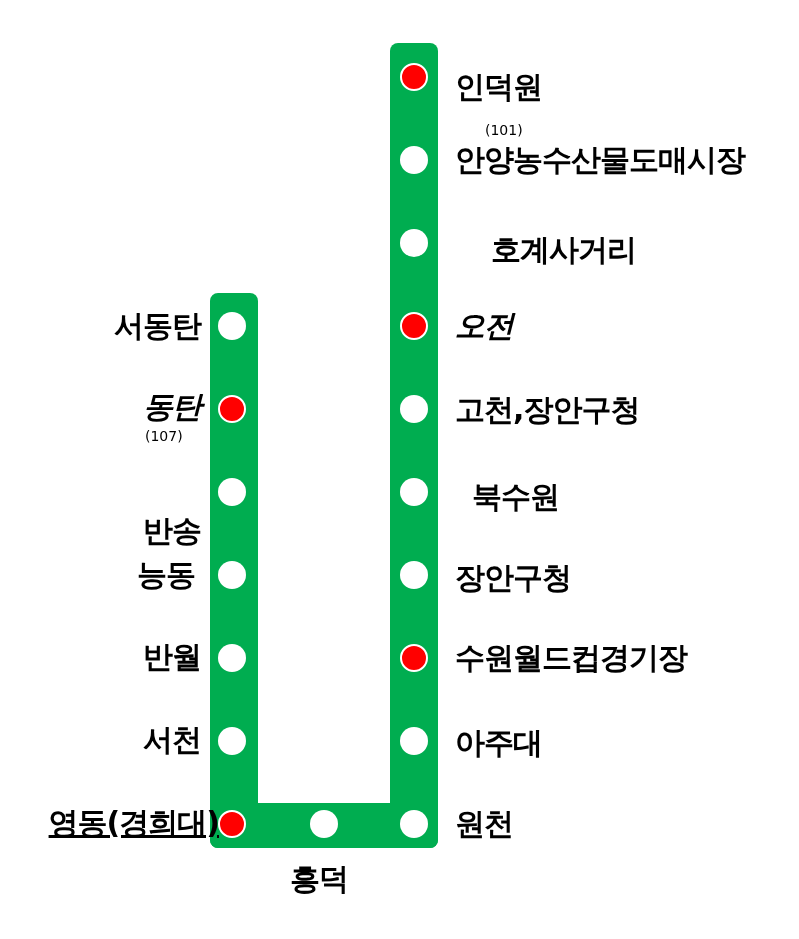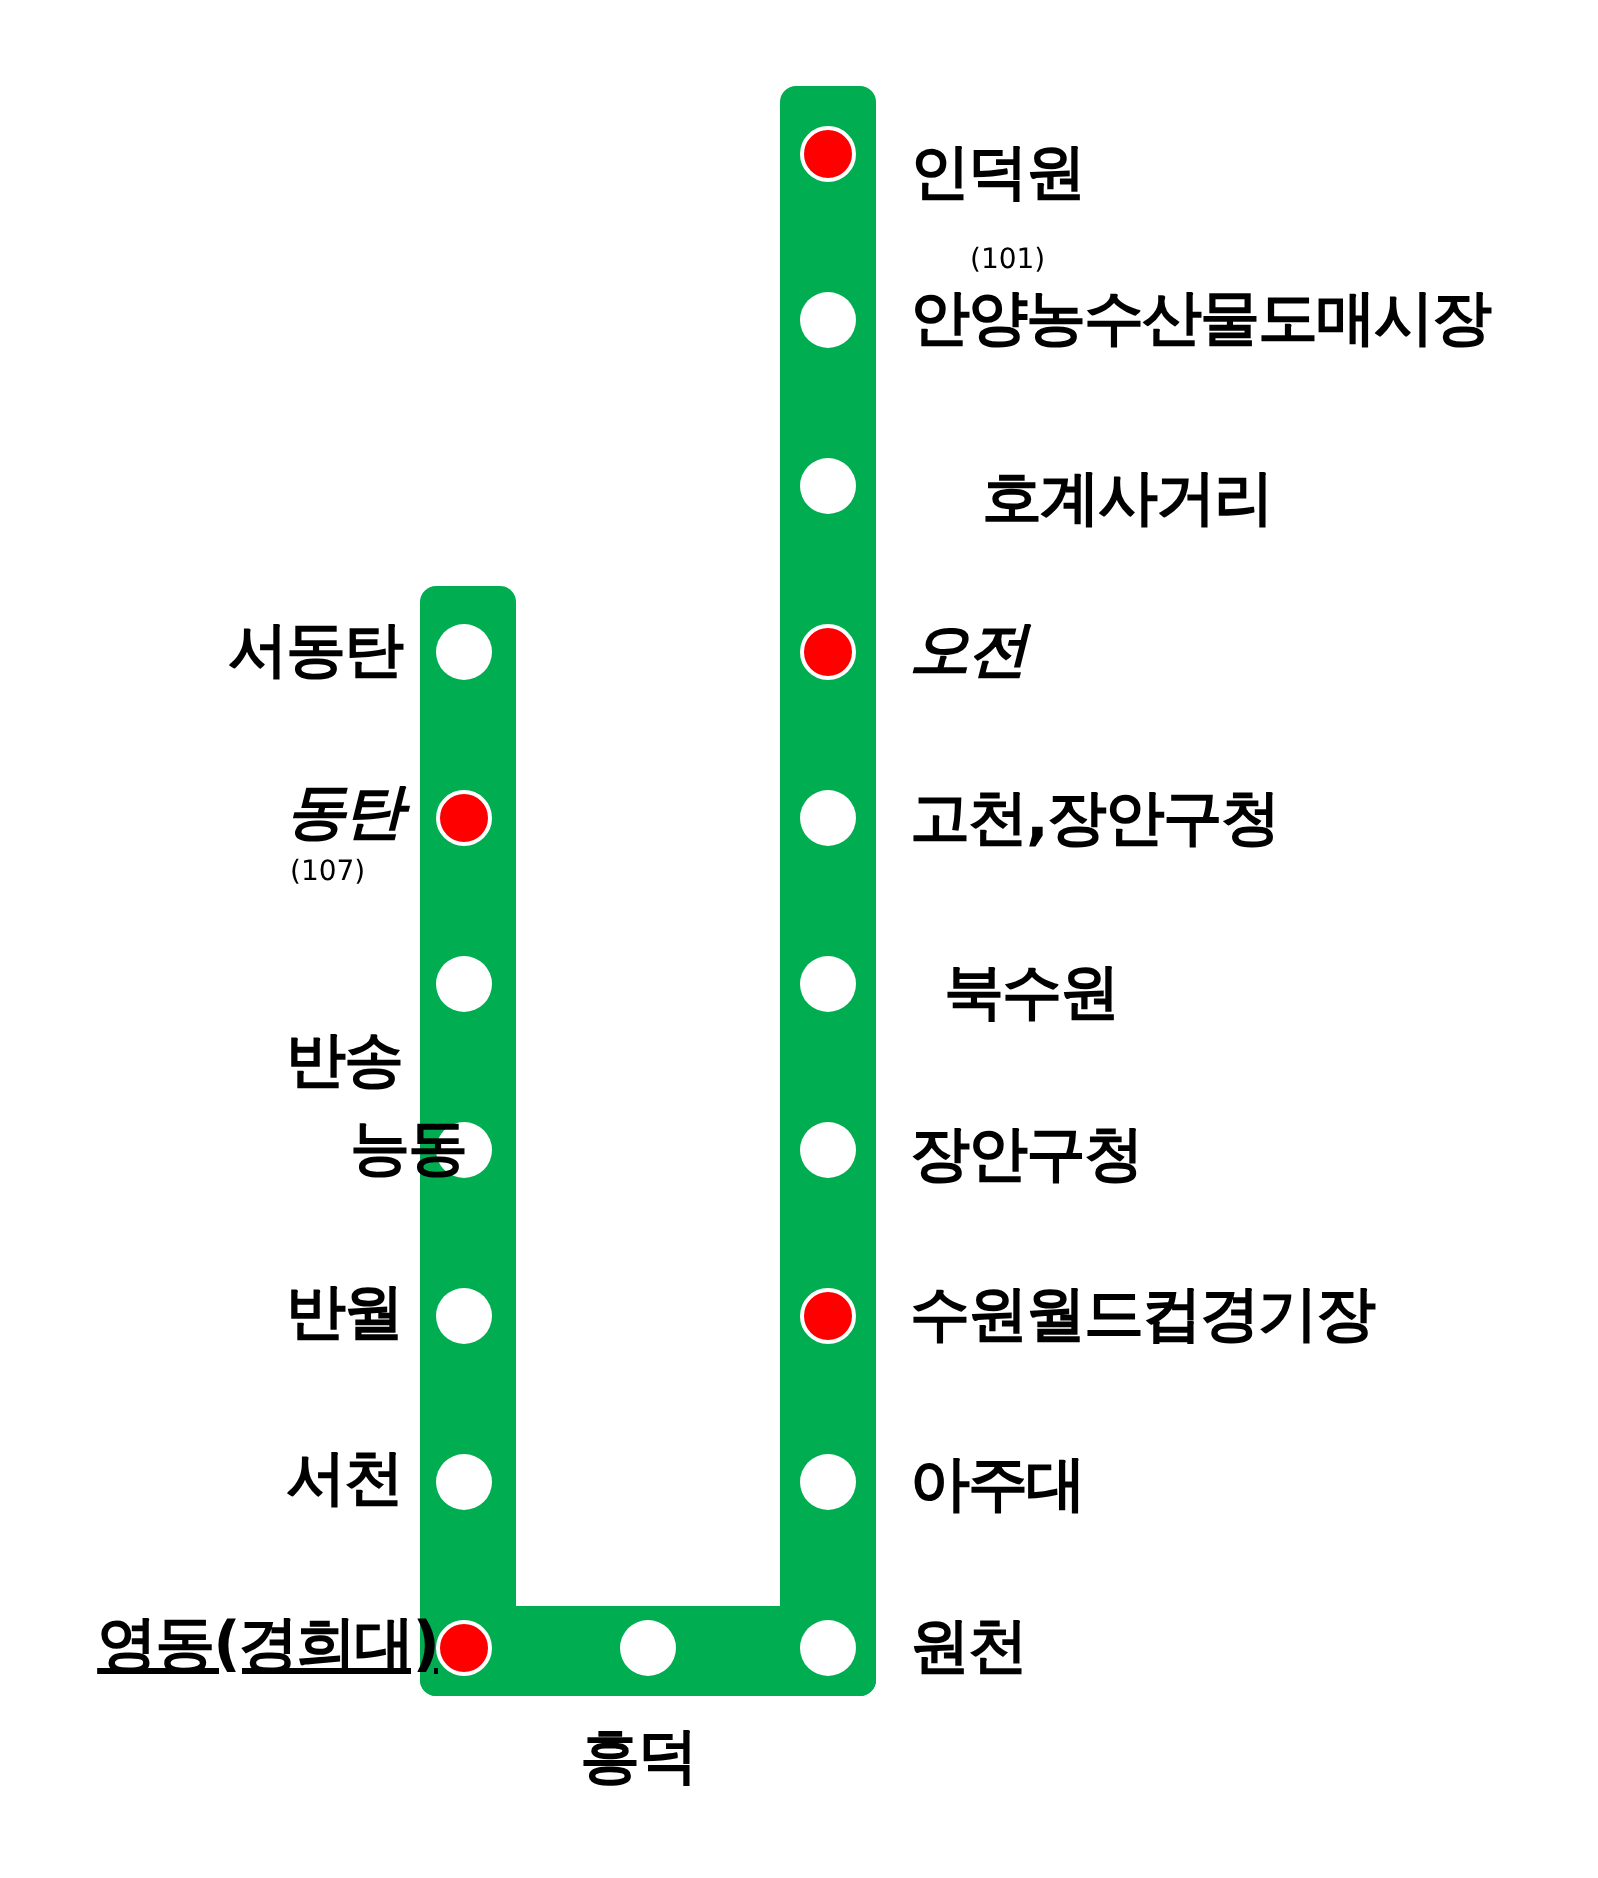--- a/index.html
+++ b/index.html
@@ -59,21 +59,21 @@
 <div class="lbl left" style="right:598px;top:309px;">서동탄</div>
 
 <div class="st transfer" style="left:218px;top:395px;"></div>
 <div class="lbl left" style="right:598px;top:390px;font-style:italic;">동탄</div>
 <div class="code" style="left:145px;top:428px;">(107)</div>
 
 <div class="st" style="left:218px;top:478px;"></div>
 <div class="lbl left" style="right:598px;top:474px;margin-top:40px;">반송</div>
 
 <div class="st" style="left:218px;top:561px;"></div>
-<div class="lbl left" style="right:566px;top:558px;text-align:right;">능동</div>
+<div class="lbl left" style="right:604px;top:558px;text-align:right;">능동</div>
 
 <div class="st" style="left:218px;top:644px;"></div>
 <div class="lbl left" style="right:598px;top:640px;">반월</div>
 
 <div class="st" style="left:218px;top:727px;"></div>
 <div class="lbl left" style="right:598px;top:723px;">서천</div>
 
 <div class="st transfer" style="left:218px;top:810px;"></div>
 <div class="lbl left" style="right:580px;top:806px;text-decoration:underline;">영동(경희대)</div>
 

